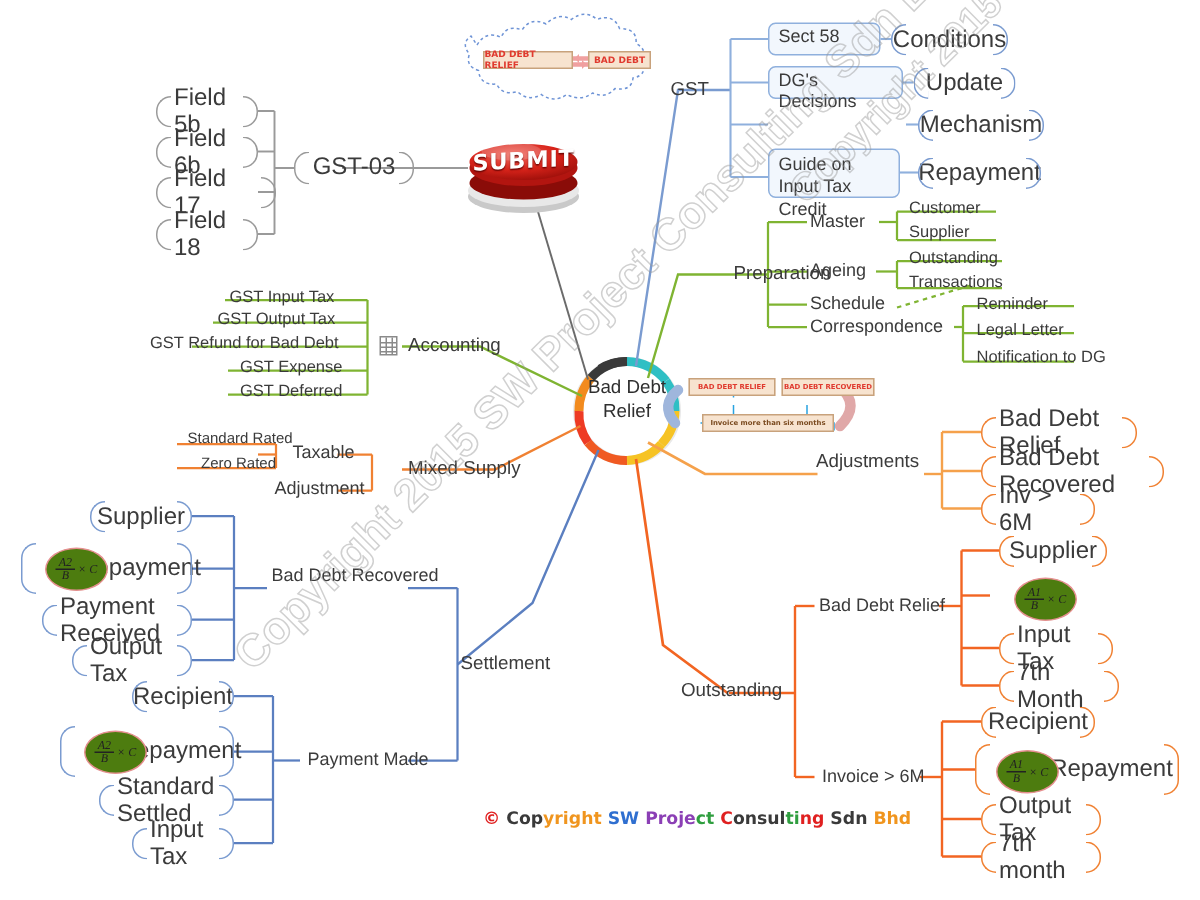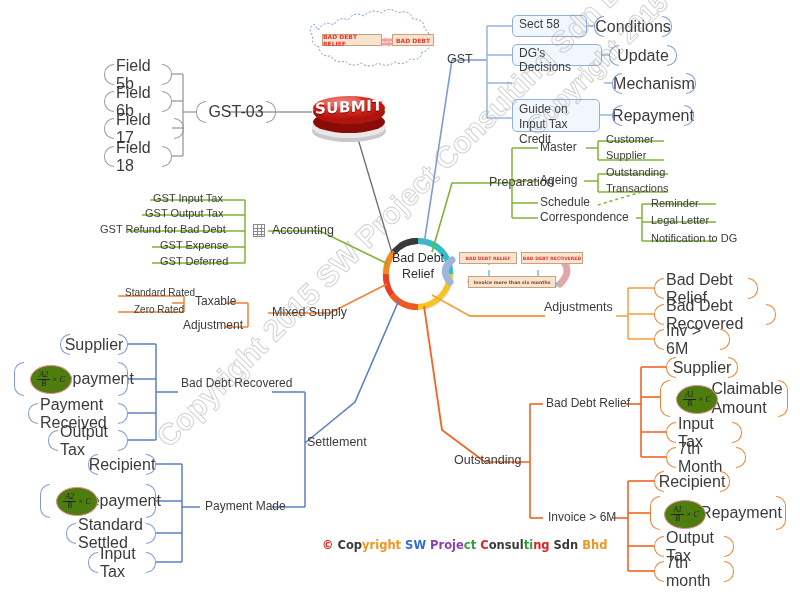--- a/index.html
+++ b/index.html
@@ -457,28 +457,20 @@
 
   <div class="node t13" style="left:454px;top:453px;">Outstanding</div>
   <div class="node t12" style="left:546px;top:397px;">Bad Debt Relief</div>
   <div class="node t12" style="left:548px;top:511px;">Invoice &gt; 6M</div>
 
   <div class="brk orange" style="left:666px;top:357px;width:72px;height:21px;">
     <span class="lb"></span>
       <span class="rb"></span>
     <span class="txt t11">Supplier</span>
   </div>
-  <div class="brk orange" style="left:660px;top:380px;width:128px;height:37px;">
-    <span class="lb"></span>
-      <span class="rb"></span>
-    <span class="txt t11" style="margin-left:46px;text-align:left;line-height:1.15;">
-      <span style="display:block;">Claimable</span>
-      <span style="display:block;">Amount</span>
-    </span>
-  </div>
   <div class="formula" style="left:676px;top:385px;width:40px;height:27px;">
     <span class="frac">
       <span class="f">
         <span class="num">A1</span>
         <span class="den">B</span>
       </span>
       <span>× C</span>
     </span>
   </div>
   <div class="brk orange" style="left:666px;top:422px;width:76px;height:21px;">

